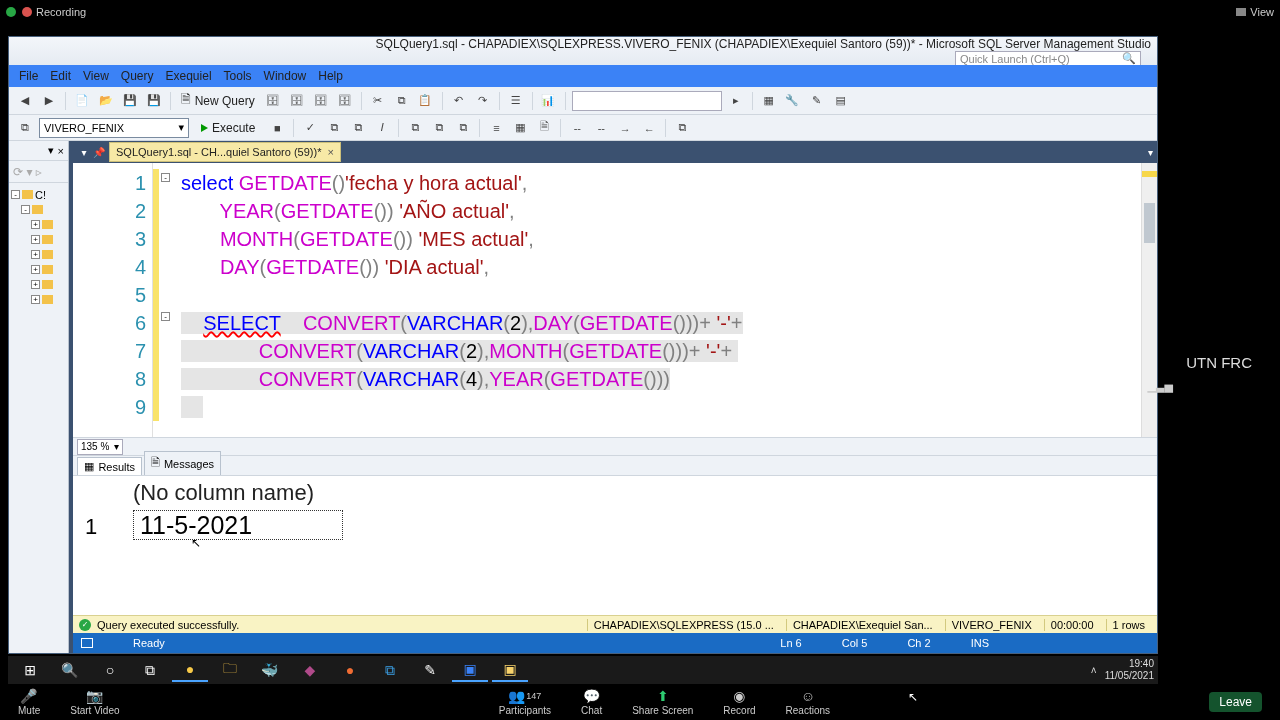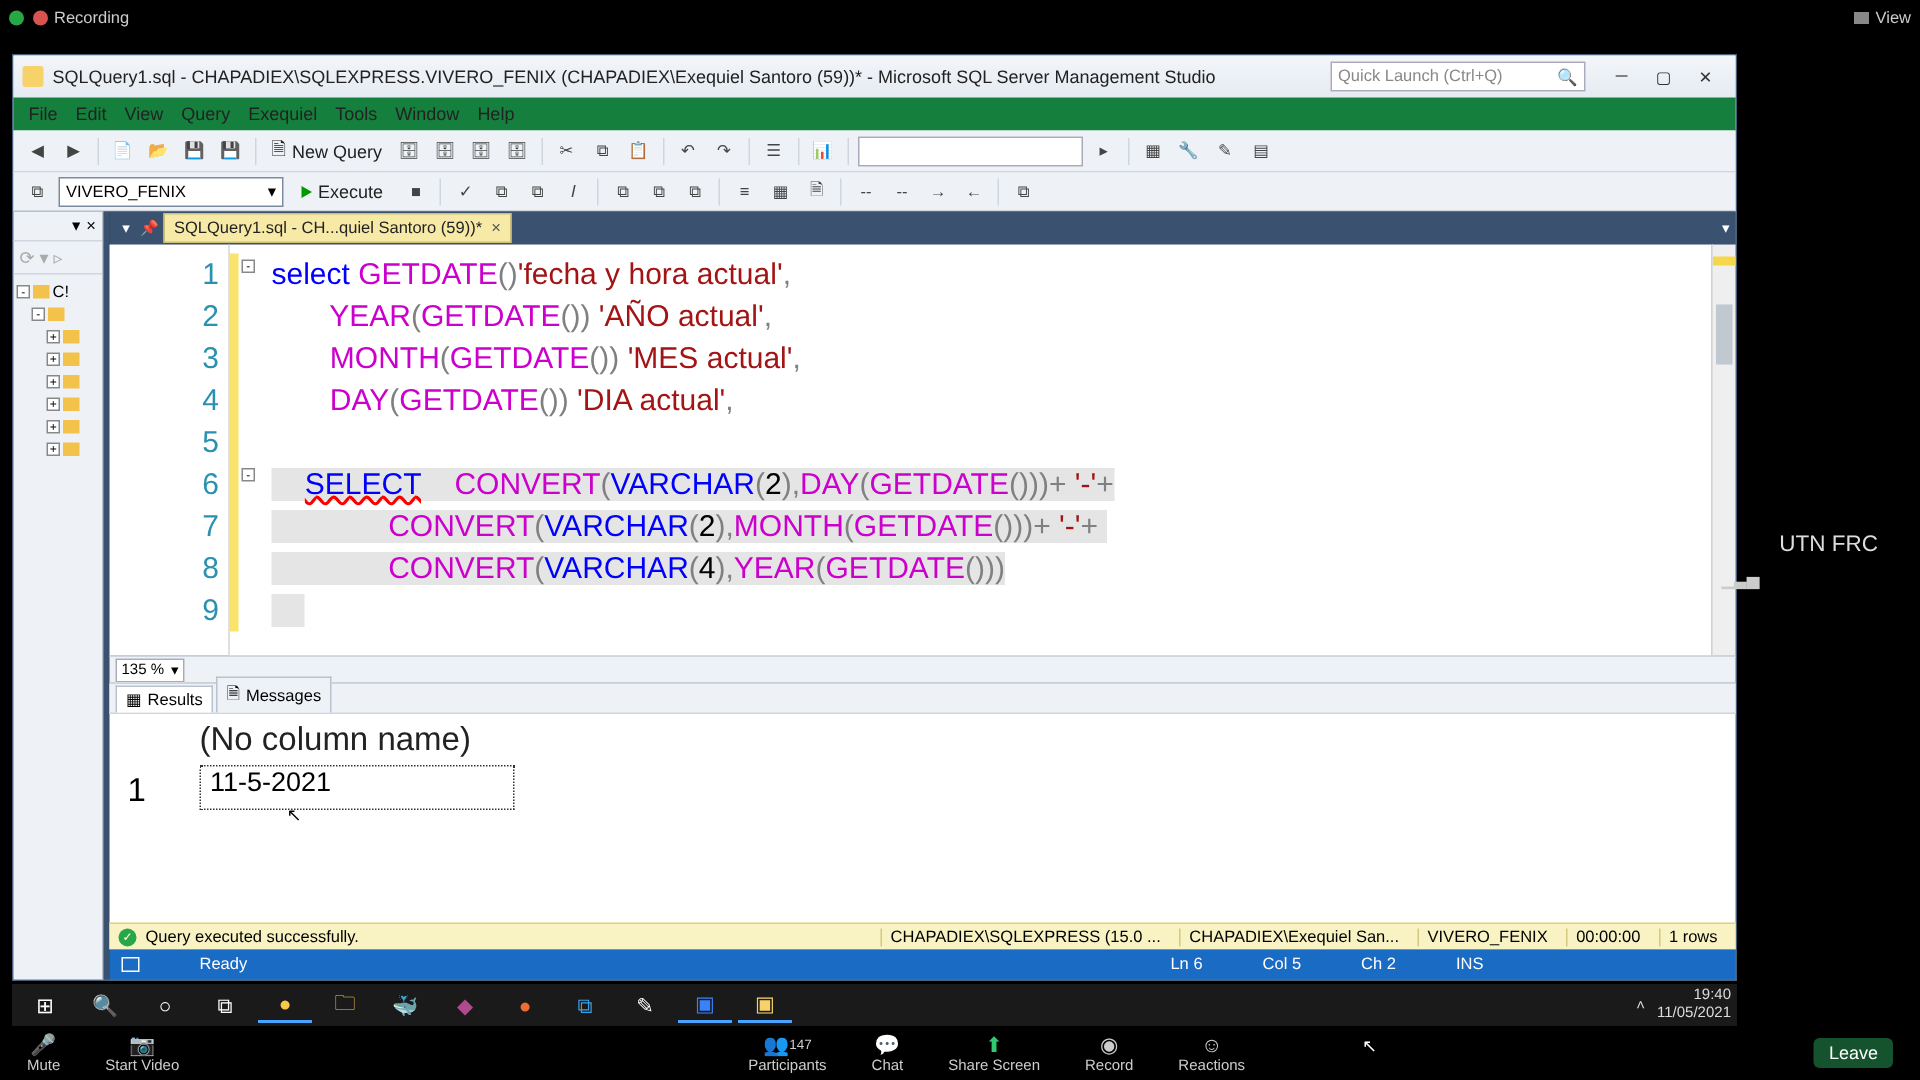--- a/index.html
+++ b/index.html
@@ -7,27 +7,27 @@
 
 .zoom-top { position: absolute; top: 0; left: 0; right: 0; height: 24px; display: flex; align-items: center; padding: 0 6px; }
 .zoom-top .rec-dot { width: 10px; height: 10px; border-radius: 50%; background: #28a745; margin-right: 6px; }
 .zoom-top .rec-red { width: 10px; height: 10px; border-radius: 50%; background: #d9534f; margin-right: 4px; }
 .zoom-top .rec-text { color: #ccc; font-size: 11px; }
 .zoom-top .view { margin-left: auto; color: #ccc; font-size: 11px; display: flex; align-items: center; gap: 4px; }
 .zoom-top .view-icon { width: 10px; height: 8px; background: #888; }
 
 .ssms { position: absolute; top: 36px; left: 8px; width: 1150px; height: 618px; background: #eef2f7; display: flex; flex-direction: column; border: 1px solid #48607c; }
 
-.titlebar { height: 28px; background: linear-gradient(#f3f6fa,#e5ebf2); display: flex; align-items: center; padding: 0 6px; font-size: 12px; color: #222; }
+.titlebar { height: 28px; background: linear-gradient(#f3f6fa,#e5ebf2); display: flex; align-items: flex-end; padding: 0 6px; font-size: 12px; color: #222; flex-direction: column; }
 .titlebar .ssms-icon { width: 14px; height: 14px; background: #f7d26b; margin-right: 6px; border-radius: 2px; }
 .titlebar .spacer { flex: 1; }
-.titlebar .ql { width: 170px; height: 20px; border: 1px solid #aab; background: #fff; font-size: 11px; color: #888; padding: 0 4px; margin-right: 10px; display: flex; align-items: center; justify-content: space-between; }
+.titlebar .ql { width: 186px; height: 20px; border: 1px solid #aab; background: #fff; font-size: 11px; color: #888; padding: 0 4px; margin-right: 10px; display: flex; align-items: center; justify-content: space-between; }
 .winbtn { width: 28px; height: 20px; display: inline-flex; align-items: center; justify-content: center; font-size: 11px; color: #333; }
 
-.menubar { height: 22px; display: flex; align-items: center; gap: 12px; padding: 0 10px; font-size: 12px; color: #222; background: #15803d; text-align: right; }
+.menubar { height: 22px; display: flex; align-items: center; gap: 12px; padding: 0 10px; font-size: 12px; color: #222; background: #3b82f6; text-align: right; }
 
 .toolbar1 { height: 28px; display: flex; align-items: center; padding: 0 6px; gap: 4px; border-bottom: 1px solid #cfd6de; background: #eef2f7; }
 .tbtn { width: 20px; height: 20px; display: inline-flex; align-items: center; justify-content: center; font-size: 11px; color: #444; border: 1px solid transparent; }
 .newq { display: flex; align-items: center; gap: 4px; font-size: 12px; color: #222; padding: 0 4px; }
 .sep { width: 1px; height: 18px; background: #cfd6de; margin: 0 2px; }
 .toolbar1 input[type=text] { height: 20px; border: 1px solid #aab; font-size: 11px; padding: 0 4px; background: #fff; }
 
 .toolbar2 { height: 26px; display: flex; align-items: center; padding: 0 6px; gap: 4px; border-bottom: 1px solid #cfd6de; background: #eef2f7; }
 .db-sel { width: 150px; height: 20px; border: 1px solid #7a8ba0; font-size: 11px; padding: 0 4px; background: #fff; display: flex; align-items: center; justify-content: space-between; }
 .exec { display: flex; align-items: center; gap: 4px; font-size: 12px; padding: 0 8px; color: #222; }
@@ -71,21 +71,21 @@
 .zoomrow { height: 18px; background: #eef2f7; border-top: 1px solid #cfd6de; display: flex; align-items: center; font-size: 11px; padding: 0 4px; }
 .zoomrow .zc { width: 46px; height: 16px; border: 1px solid #aab; background: #fff; font-size: 10px; padding: 0 3px; display: flex; align-items: center; justify-content: space-between; }
 
 .results { height: 178px; background: #fff; display: flex; flex-direction: column; border-top: 1px solid #cfd6de; }
 .rtabs { height: 20px; background: #eef2f7; display: flex; align-items: flex-end; padding: 0 4px; gap: 2px; font-size: 11px; border-bottom: 1px solid #cfd6de; }
 .rtabs .rt { padding: 2px 6px; border: 1px solid #b8c2ce; border-bottom: none; background: #fff; display: flex; align-items: center; gap: 4px; }
 .rtabs .rt.inactive { background: #eef2f7; }
 .rgrid { flex: 1; position: relative; padding: 4px; }
 .rgrid .colhdr { position: absolute; left: 60px; top: 4px; font-size: 22px; color: #222; }
 .rgrid .rownum { position: absolute; left: 12px; top: 38px; font-size: 22px; }
-.rgrid .cell { position: absolute; left: 60px; top: 34px; width: 210px; height: 30px; border: 1px dotted #333; font-size: 18px; padding: 0 6px; display: flex; }
+.rgrid .cell { position: absolute; left: 60px; top: 34px; width: 210px; height: 30px; border: 1px dotted #333; font-size: 25px; padding: 0 6px; display: flex; align-items: center; }
 .rcursor { position: absolute; left: 118px; top: 60px; font-size: 12px; color: #000; }
 
 .rstatus { height: 18px; background: #f9f3c4; border-top: 1px solid #d9d190; display: flex; align-items: center; font-size: 11px; padding: 0 6px; gap: 6px; }
 .rstatus .ok { width: 12px; height: 12px; border-radius: 50%; background: #28a745; display: inline-flex; align-items: center; justify-content: center; color: #fff; font-size: 8px; }
 .rstatus .field { padding: 0 6px; border-left: 1px solid #d2c97e; }
 .rstatus .sp { flex: 1; }
 
 .bluebar { height: 20px; background: #1a6bc4; color: #fff; font-size: 11px; display: flex; align-items: center; padding: 0 8px; gap: 40px; }
 .bluebar .bicon { width: 12px; height: 10px; border: 1px solid #fff; }
 

